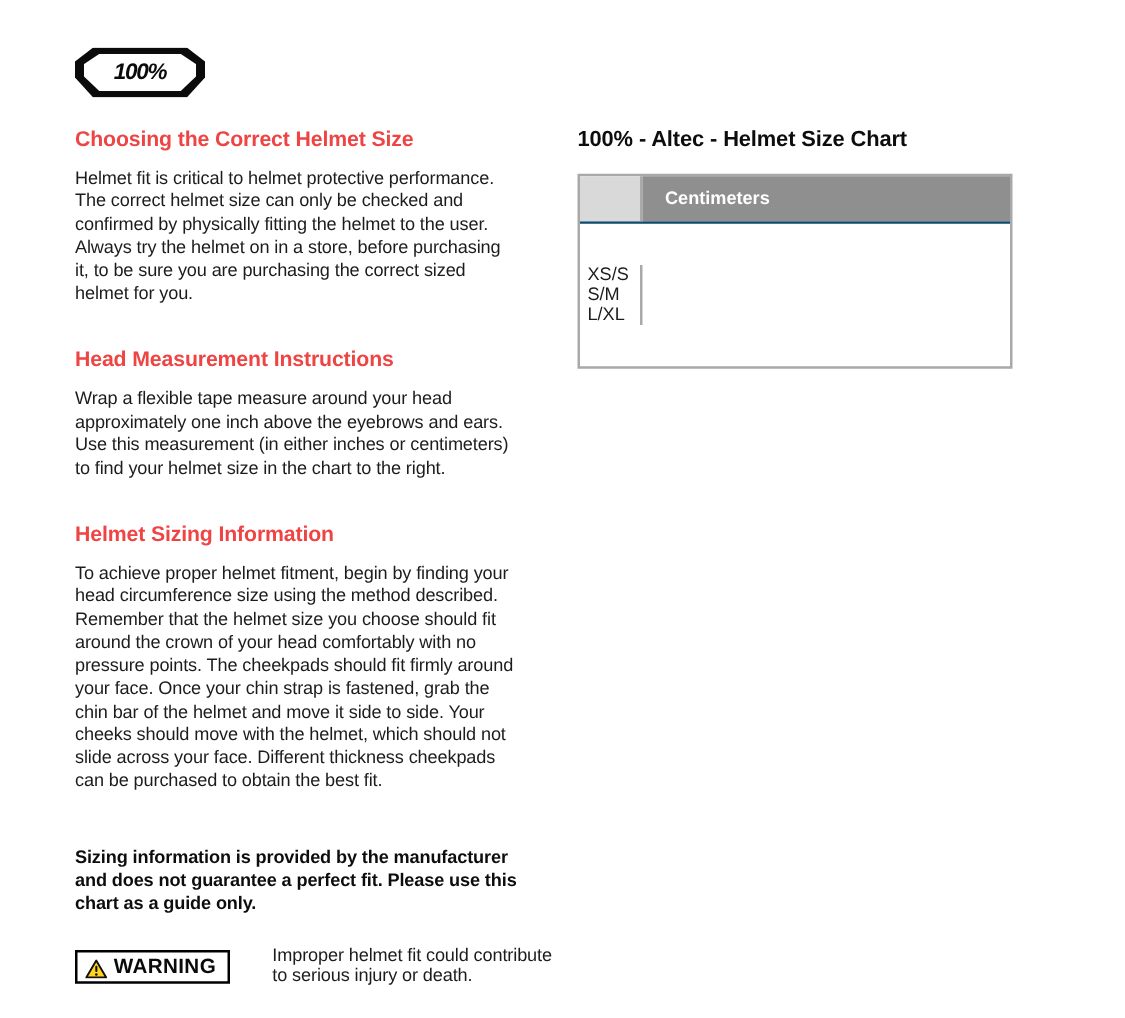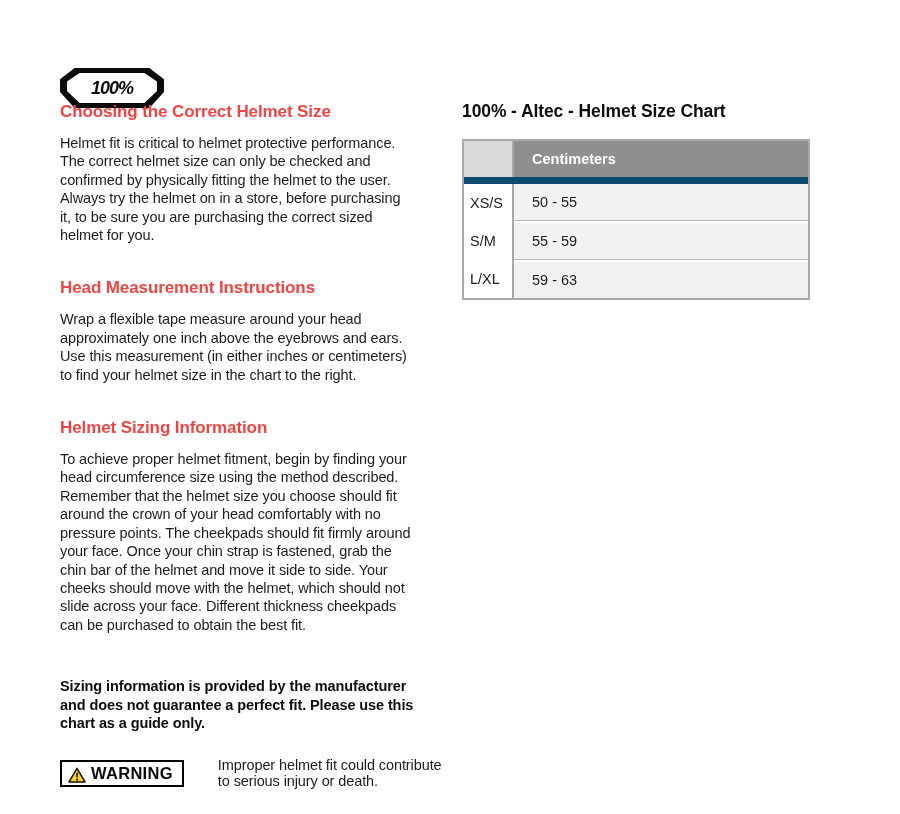--- a/index.html
+++ b/index.html
@@ -14,21 +14,21 @@
     width: 900px;
     height: 814px;
     background: #ffffff;
     overflow: hidden;
   }
 
   
   .logo {
     position: absolute;
     left: 60px;
-    top: 68px;
+    top: 38px;
     width: 68px;
     height: 40px;
     background: #0b0b0b;
     clip-path: polygon(14% 0%, 86% 0%, 100% 28%, 100% 60%, 86% 100%, 14% 100%, 0% 60%, 0% 28%);
     padding-left: 36px;
   }
   .logo-inner {
     position: absolute;
     top: 5px; bottom: 5px; left: 7px; right: 7px;
     background: #ffffff;
@@ -122,39 +122,39 @@
   }
   .size-table {
     width: 100%;
     border: 2px solid #a9a9a9;
     box-sizing: border-box;
     background: #ffffff;
   }
   .table-header {
     display: flex;
     height: 36px;
-    border-bottom: 7px solid #0c4a6e;
+    border-bottom: 2px solid #0c4a6e;
   }
   .cell-corner {
     width: 50px;
     background: #d9d9d9;
     border-right: 2px solid #a9a9a9;
     box-sizing: border-box;
   }
   .cell-colhead {
     flex: 1;
     background: #8f8f8f;
     color: #ffffff;
     font-weight: 700;
     font-size: 14.5px;
     display: flex;
     align-items: center;
     padding-left: 18px;
   }
-  .table-body { display: flex; height: 114px; }
+  .table-body { display: flex; height: 114px; align-items: center; }
   .col-sizes {
     width: 50px;
     border-right: 2px solid #a9a9a9;
     box-sizing: border-box;
     display: flex;
     flex-direction: column;
     background: #ffffff;
   }
   .size-cell {
     flex: 1;
@@ -248,22 +248,17 @@
       <div class="table-header">
         <div class="cell-corner"></div>
         <div class="cell-colhead">Centimeters</div>
       </div>
       <div class="table-body">
         <div class="col-sizes">
           <div class="size-cell">XS/S</div>
           <div class="size-cell">S/M</div>
           <div class="size-cell">L/XL</div>
         </div>
-        <div class="col-cms">
-          <div class="cm-cell divided">50 - 55</div>
-          <div class="cm-cell divided">55 - 59</div>
-          <div class="cm-cell">59 - 63</div>
-        </div>
       </div>
     </div>
   </div>
 
 </div>
 
 </body></html>

